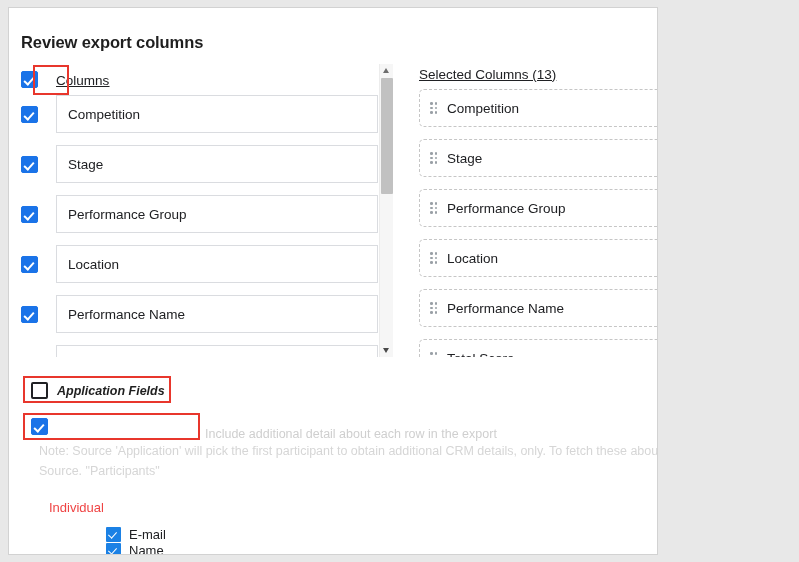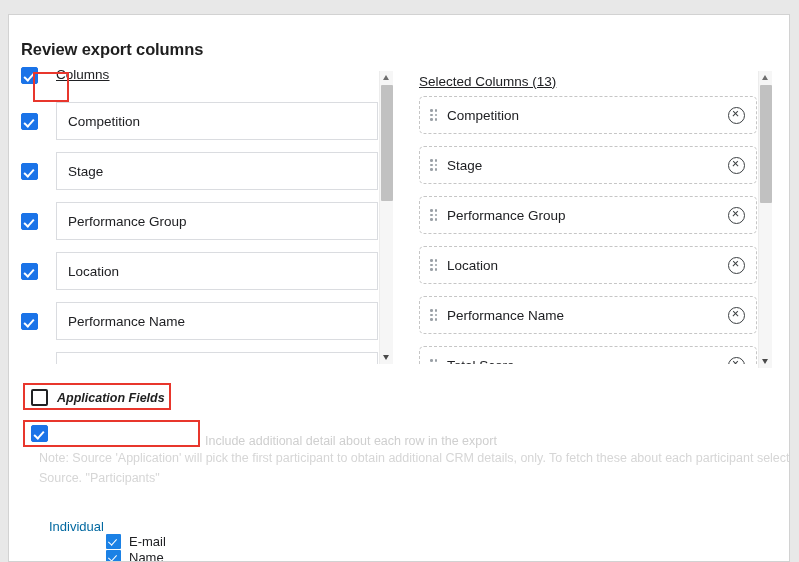--- a/index.html
+++ b/index.html
@@ -11,22 +11,22 @@
     width: 799px;
     height: 562px;
     overflow: hidden;
     font-family: "Liberation Sans", sans-serif;
     -webkit-font-smoothing: antialiased;
   }
 
   .page-frame {
     position: absolute;
     left: 8px;
-    top: 14px;
-    width: 782px;
+    top: 7px;
+    width: 650px;
     height: 548px;
     background: #ffffff;
     border: 1px solid #d2d2d2;
     box-sizing: border-box;
     overflow: hidden;
   }
 
   .content {
     position: absolute;
     left: 0; top: 0;
@@ -59,21 +59,21 @@
     left: 12px;
     top: 0;
     width: 382px;
     height: 298px;
   }
   .lp-head {
     position: absolute;
     left: 0; top: 0;
     height: 28px;
     display: flex;
-    align-items: flex-start;
+    align-items: flex-end;
     text-decoration: underline;
   }
   .cb {
     width: 17px;
     height: 17px;
     border-radius: 2px;
     box-sizing: border-box;
     flex: 0 0 auto;
     position: relative;
     cursor: pointer;
@@ -291,22 +291,21 @@
     box-sizing: border-box;
     pointer-events: none;
   }
 
   
   .ind-title {
     position: absolute;
     left: 40px;
     top: 492px;
     font-size: 13px;
-    color: #0369a1;
-    margin-top: 12px;
+    color: #ef4444;
   }
   .ind-list {
     position: absolute;
     left: 63px;
     top: 518px;
     width: 300px;
   }
   .ind-row {
     display: flex;
     align-items: center;

